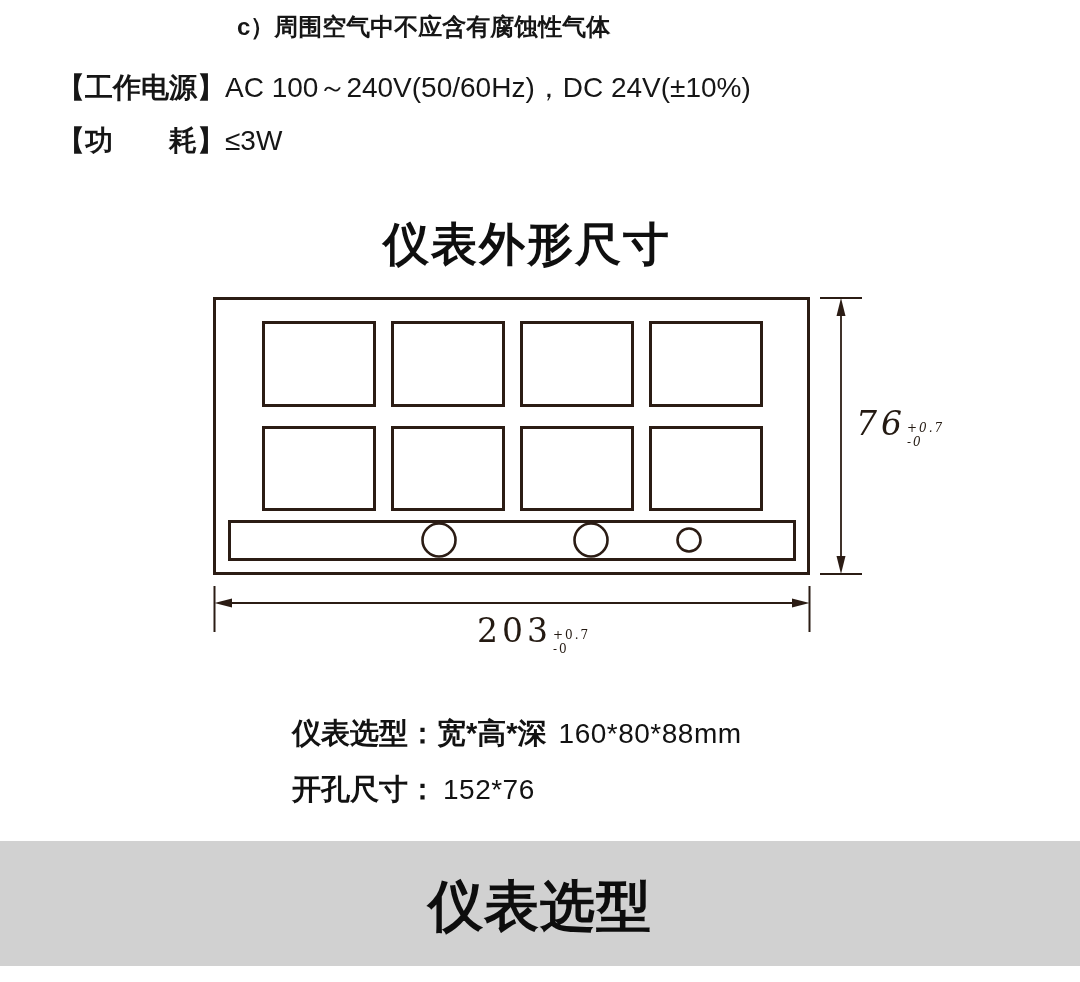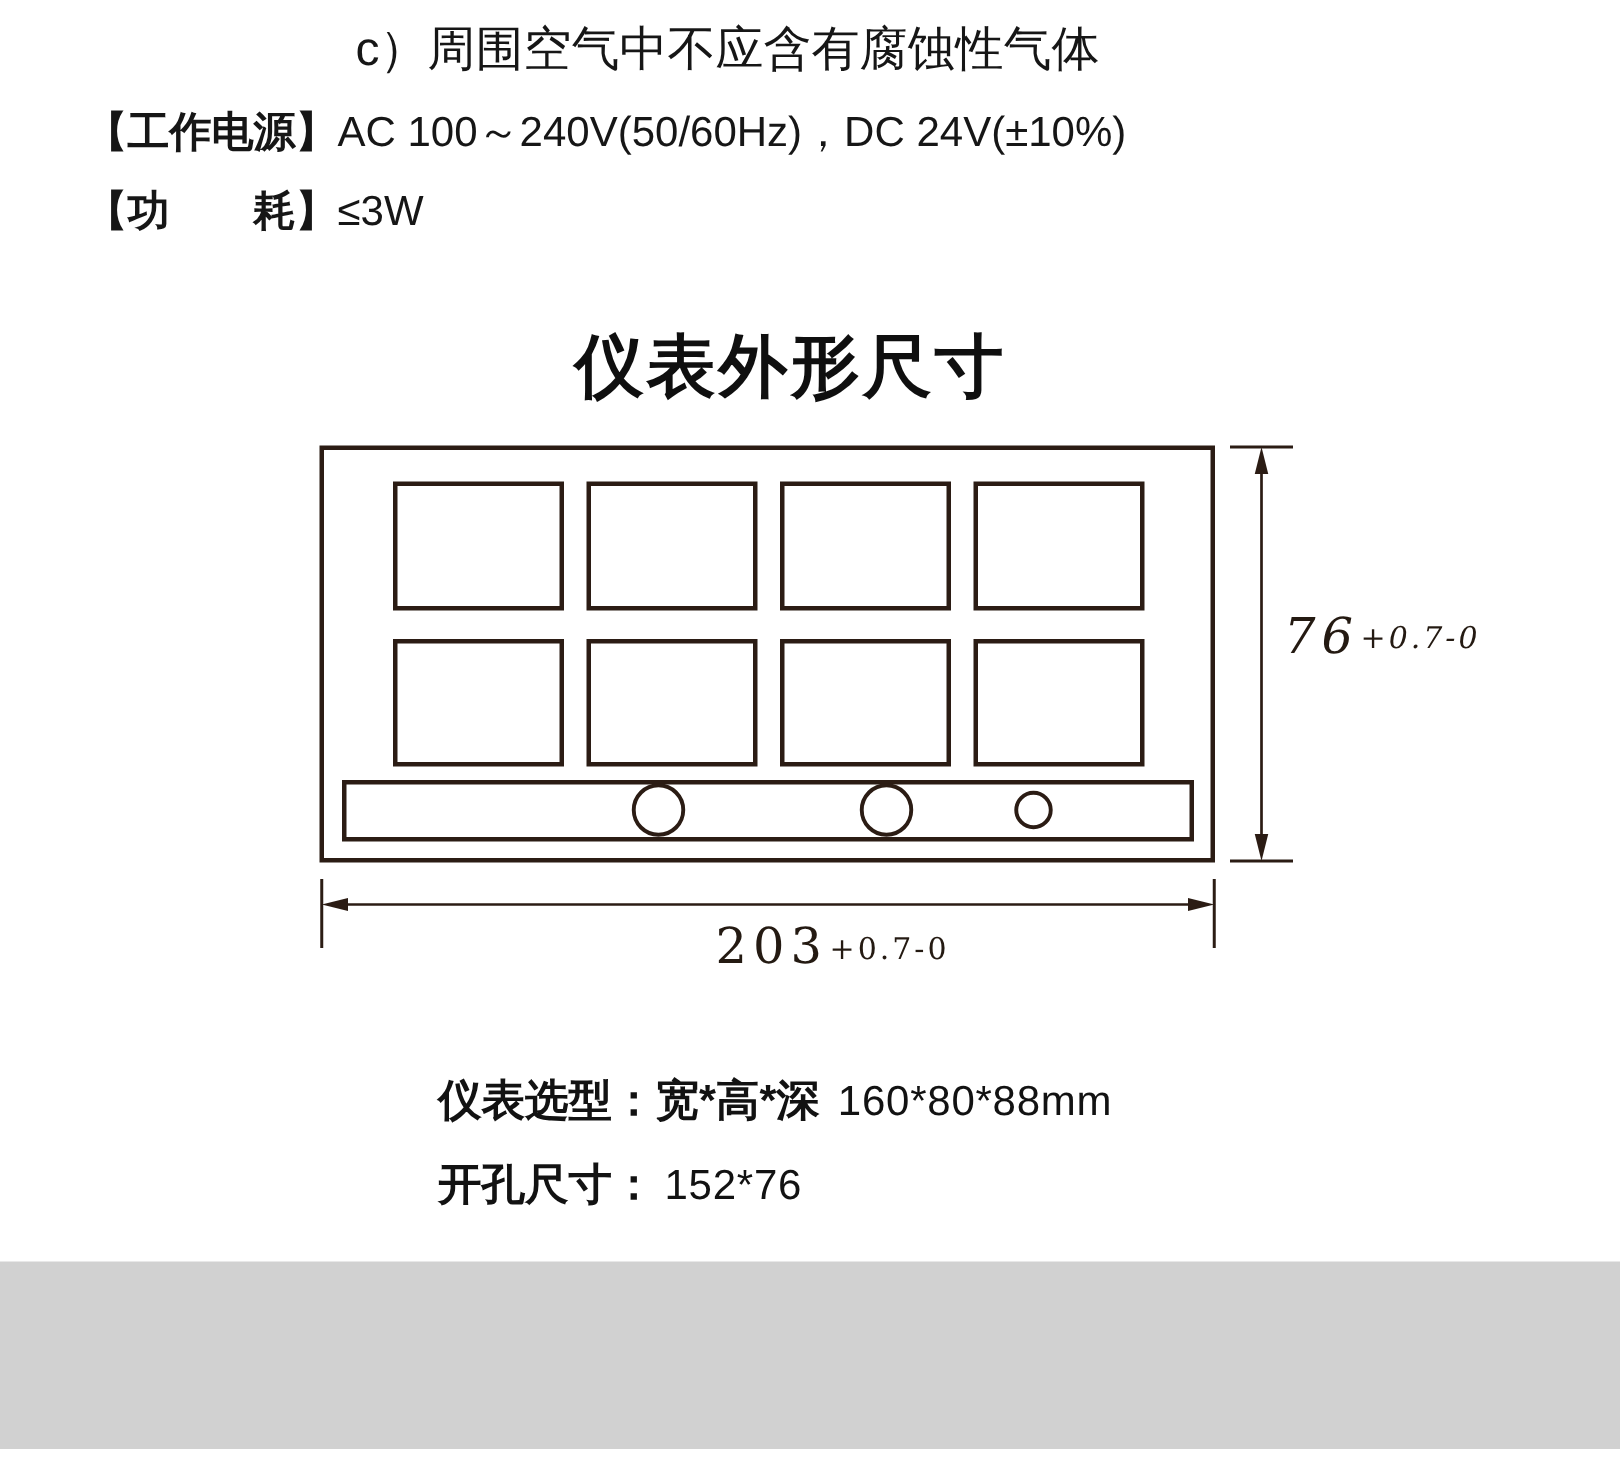--- a/index.html
+++ b/index.html
@@ -7,21 +7,21 @@
     width: 1080px; height: 982px;
     background: #ffffff;
     position: relative;
     font-family: "Liberation Sans", "DejaVu Sans", sans-serif;
     color: #161616;
     overflow: hidden;
   }
   .abs { position: absolute; white-space: nowrap; }
 
   
-  .clause-c  { left: 237px; top: 11px;  font-size: 32px; font-weight: 400; }
+  .clause-c  { left: 237px; top: 11px;  font-size: 24px; font-weight: 700; }
   .spec-line { font-size: 28px; font-weight: 600; }
   .power-line       { left: 57px; top: 69px; }
   .consumption-line { left: 57px; top: 122px; }
   .spec-line .value { font-weight: 500; }
 
   
   .diagram-title {
     left: 0; top: 214px; width: 1054px;
     text-align: center;
     font-size: 46px; font-weight: 700; letter-spacing: 2px;
@@ -32,22 +32,22 @@
   .drawing-svg { position: absolute; left: 0; top: 0; width: 1080px; height: 982px; }
 
   
   .dim-label {
     position: absolute;
     font-family: "DejaVu Serif", "Liberation Serif", serif;
     color: #241a12;
   }
   .dim-num { font-size: 33px; letter-spacing: 4px; }
   .dim-tol {
-    display: inline-flex; flex-direction: row; align-items: flex-start;
-    font-size: 20px; line-height: 1.15; letter-spacing: 2px;
+    display: inline-flex; flex-direction: column; align-items: flex-start;
+    font-size: 12px; line-height: 1.15; letter-spacing: 2px;
     vertical-align: 3px; margin-left: 1px;
   }
 
   
   .size-line { font-size: 29px; font-weight: 700; color: #121212; }
   .outline-line { left: 292px; top: 714px; }
   .cutout-line  { left: 292px; top: 770px; }
   .size-line .num-value { font-weight: 400; font-size: 28px; margin-left: 12px; letter-spacing: 0.5px; }
   .cutout-line .num-value { margin-left: 6px; }
 
@@ -135,13 +135,14 @@
 
 <div class="abs size-line outline-line">
   <span>仪表选型：</span><span>宽*高*深</span><span class="num-value">160*80*88mm</span>
 </div>
 
 <div class="abs size-line cutout-line">
   <span>开孔尺寸：</span><span class="num-value">152*76</span>
 </div>
 
 <div class="banner">
+  <div class="banner-title">仪表选型</div>
 </div>
 
 </body></html>

